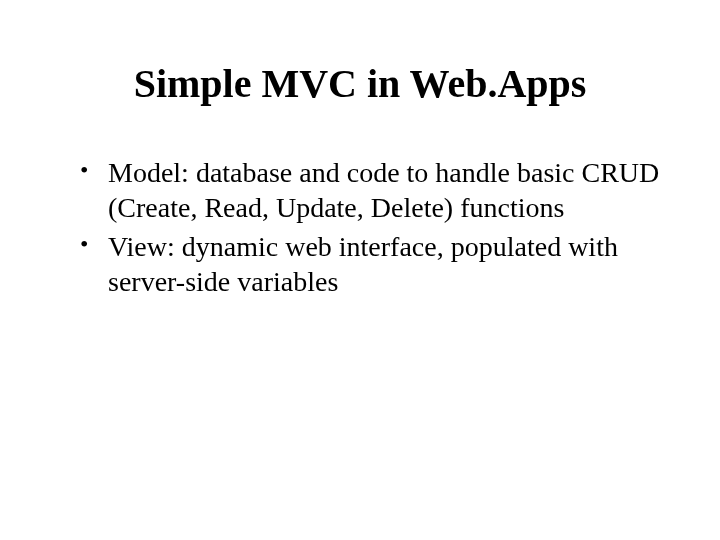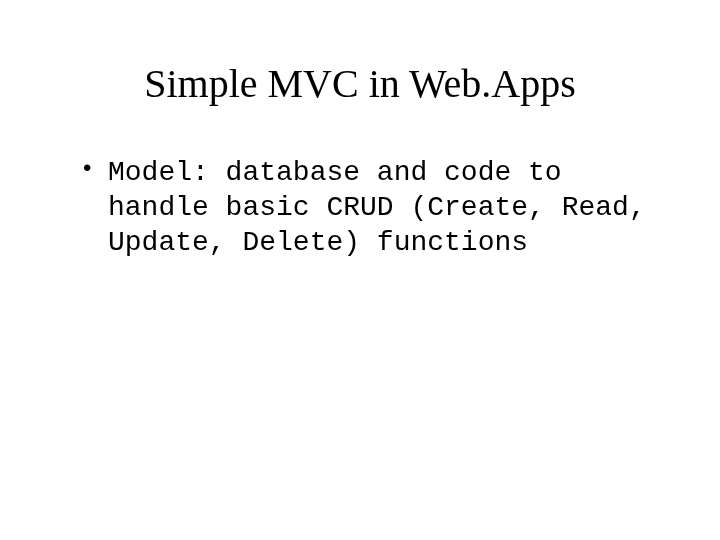--- a/index.html
+++ b/index.html
@@ -11,28 +11,27 @@
       width: 720px;
       height: 540px;
       background: #ffffff;
       font-family: "Times New Roman", Times, serif;
       color: #000000;
       padding: 50px 60px;
     }
     .title {
       font-size: 40px;
       text-align: center;
-      font-weight: normal;
+      font-weight: bold;
       margin-bottom: 48px;
       margin-top: 10px;
     }
     .bullet-list {
       list-style: none;
       padding-left: 20px;
-      font-family: Liberation Mono, monospace;
     }
     .bullet-item {
       font-size: 28px;
       line-height: 1.25;
       margin-bottom: 4px;
       position: relative;
       padding-left: 28px;
     }
     .bullet-item::before {
       content: "•";
@@ -42,13 +41,14 @@
       font-size: 24px;
     }
   </style>
 </head>
 <body>
 
 <h1 class="title">Simple MVC in Web.Apps</h1>
 
 <ul class="bullet-list">
   <li class="bullet-item">Model: database and code to handle basic CRUD (Create, Read, Update, Delete) functions</li>
+  <li class="bullet-item">View: dynamic web interface, populated with server-side variables</li>
 </ul>
 
 </body></html>

